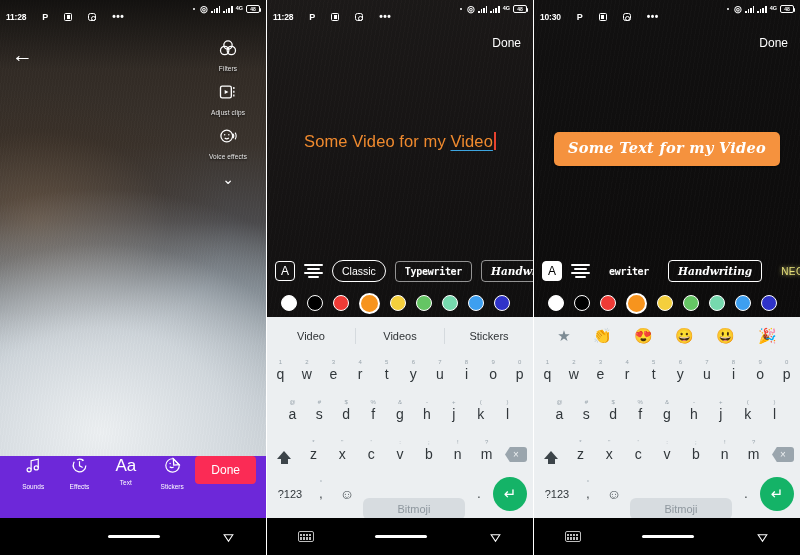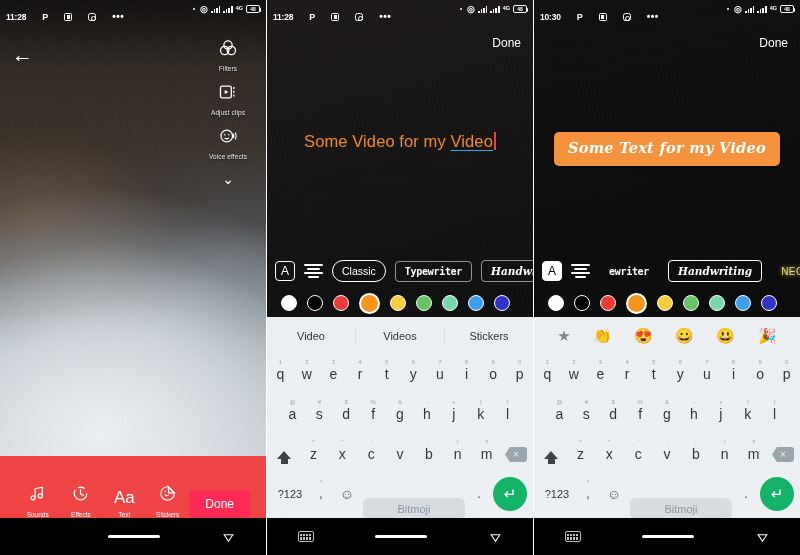--- a/index.html
+++ b/index.html
@@ -63,21 +63,21 @@
 
   .side-tools { position: absolute; right: 10px; top: 38px; z-index: 12;
     display: flex; flex-direction: column; align-items: center; gap: 10px; }
   .tool { display: flex; flex-direction: column; align-items: center; width: 56px; cursor: pointer; }
   .tool .gl { color: #fff; }
   .tool .lbl { color: #e8e8e8; font-size: 6.5px; margin-top: 3px; letter-spacing: .1px;
                text-shadow: 0 1px 2px rgba(0,0,0,.8); }
   .chev { color: #fff; font-size: 14px; line-height: 1; margin-top: 2px; cursor: pointer;}
 
   .bottombar { position: absolute; left:0; right:0; bottom: 37px; height: 62px;
-    background: #ef4444; display: flex; align-items: flex-end; padding: 0 16px; z-index: 14; }
+    background: #6d28d9; display: flex; align-items: flex-start; padding: 0 10px; z-index: 14; }
   .bitem { display: flex; flex-direction: column; align-items: center; width: 48px; cursor: pointer; }
   .bitem .lbl { color: #fff; font-size: 6.5px; margin-top: 4px; }
   .next-btn { margin-left: auto; background: #fb2b55; color: #fff; border-radius: 4px;
     padding: 7px 16px; font-size: 12px; cursor: pointer; }
 
   .navbar { position:absolute; left:0; right:0; bottom:0; height: 37px; background: #000;
     display:flex; align-items:center; justify-content:space-around; z-index: 20; }
   .nav-pill { width: 52px; height: 3px; background: #fff; border-radius: 2px; }
   .nav-back { width:13px;height:13px; }
   .nav-kbd { width: 16px; height: 11px; border: 1px solid #bdbdbd; border-radius: 2px;

